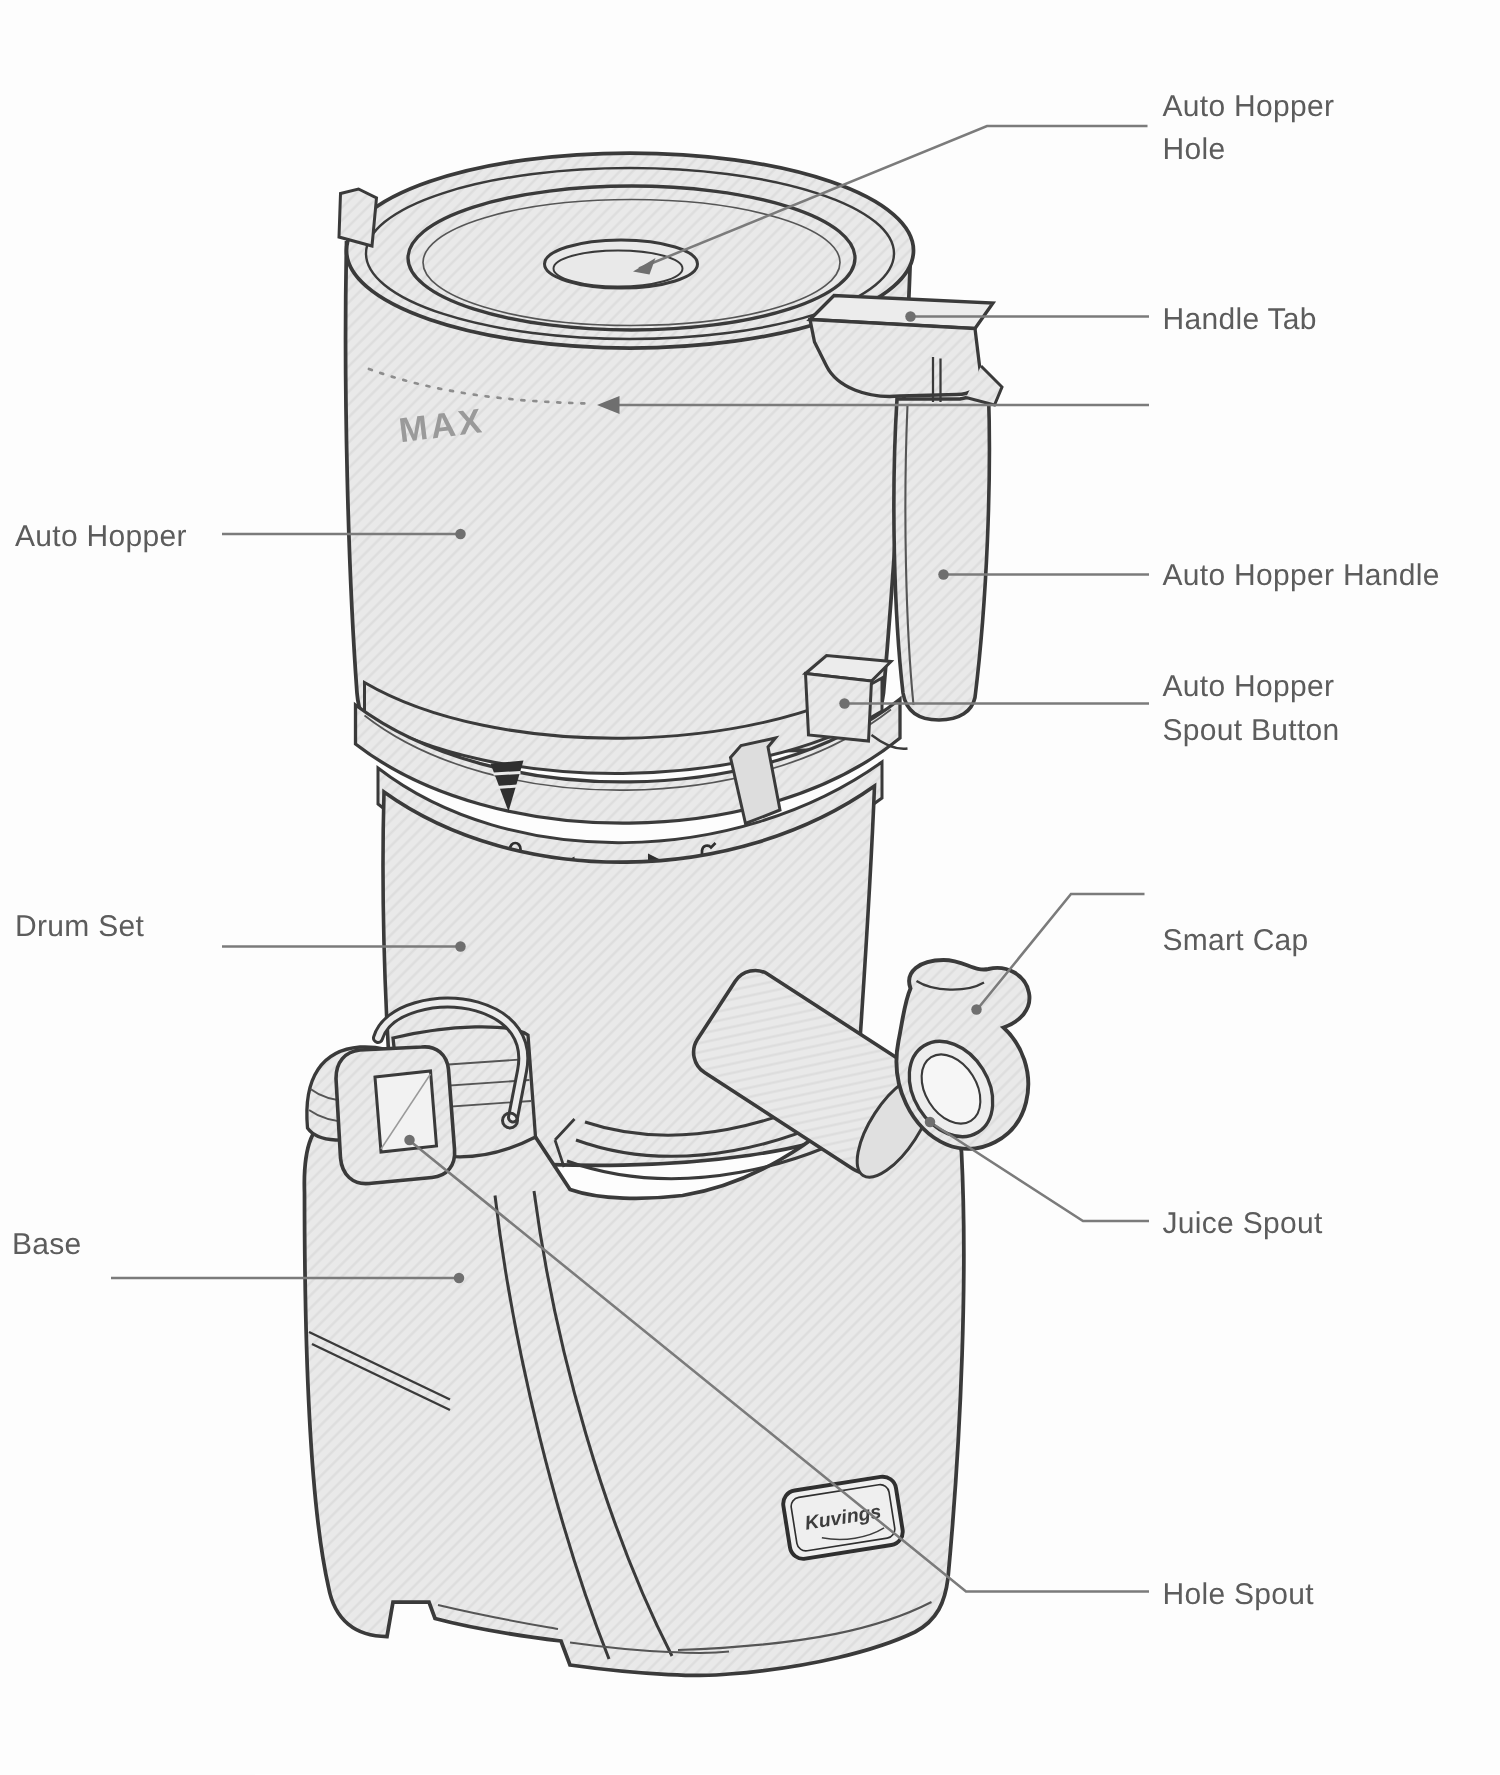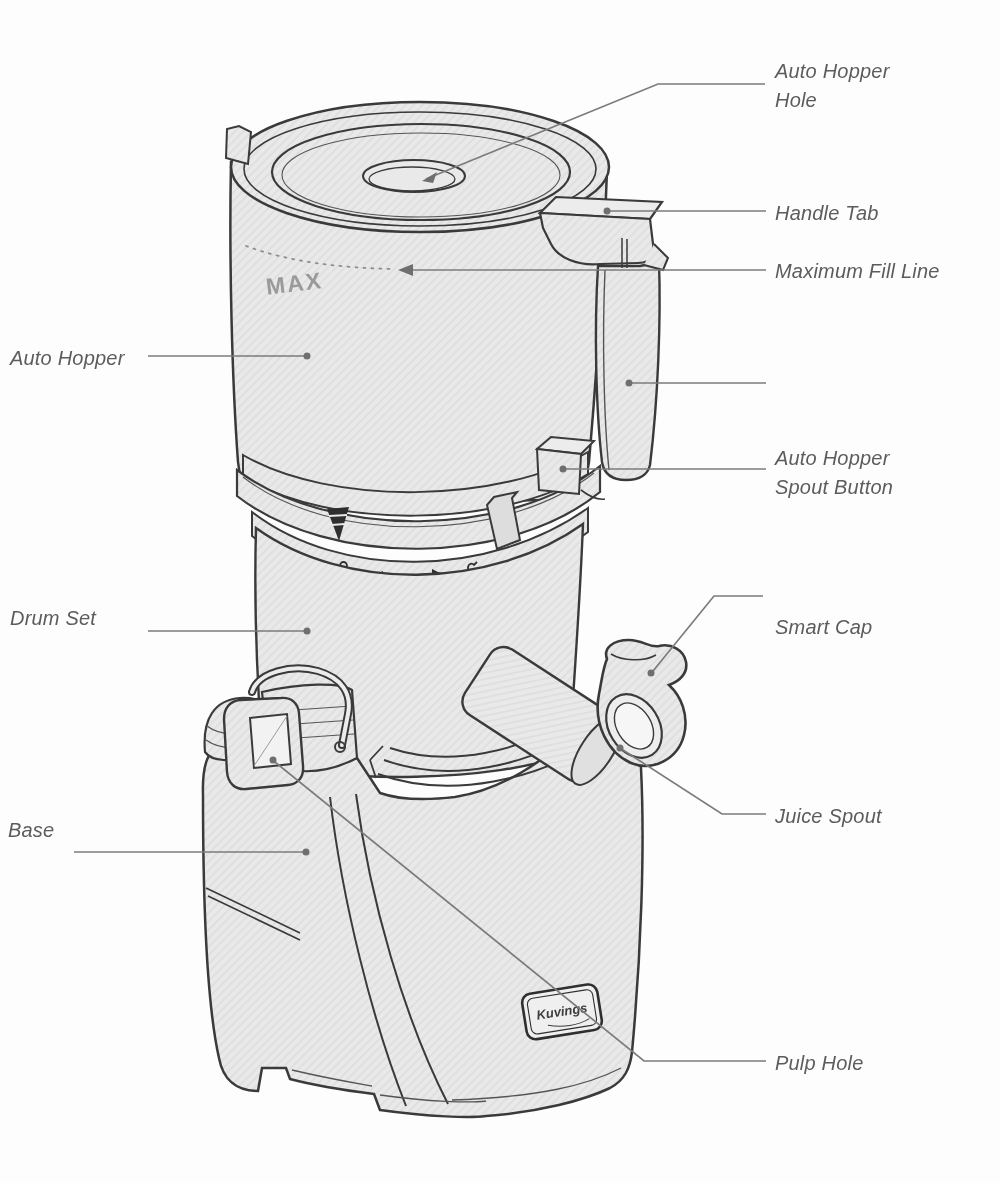--- a/index.html
+++ b/index.html
@@ -11,21 +11,20 @@
     overflow:hidden;
   }
   .stage svg{position:absolute;left:0;top:0;}
   .lbl{
     position:absolute;
     font-size:20px;
     line-height:29px;
     color:#5c5c5c;
     letter-spacing:.2px;
     white-space:nowrap;
-    font-style:italic;
   }
   .lbl span{display:block;}
   .lbl.right{left:775px;}
 </style>
 </head>
 <body>
 
 <div class="stage">
 
 <svg width="1000" height="1183" viewBox="0 0 1000 1183">
@@ -188,35 +187,35 @@
   </g>
 </svg>
 
 <div class="lbl right" style="top:57px">
   <span>Auto Hopper</span>
   <span>Hole</span>
 </div>
 <div class="lbl right" style="top:199px">
   <span>Handle Tab</span>
 </div>
-<div class="lbl right" style="top:257px">
-  <span>Maximum Fill Line</span>
+<div class="lbl right" style="top:370px">
+  <span>Auto Hopper Handle</span>
 </div>
 <div class="lbl right" style="top:444px">
   <span>Auto Hopper</span>
   <span>Spout Button</span>
 </div>
 <div class="lbl right" style="top:613px">
   <span>Smart Cap</span>
 </div>
 <div class="lbl right" style="top:802px">
   <span>Juice Spout</span>
 </div>
 <div class="lbl right" style="top:1049px">
-  <span>Pulp Hole</span>
+  <span>Hole Spout</span>
 </div>
 <div class="lbl" style="left:10px;top:344px">
   <span>Auto Hopper</span>
 </div>
 <div class="lbl" style="left:10px;top:604px">
   <span>Drum Set</span>
 </div>
 <div class="lbl" style="left:8px;top:816px">
   <span>Base</span>
 </div>

